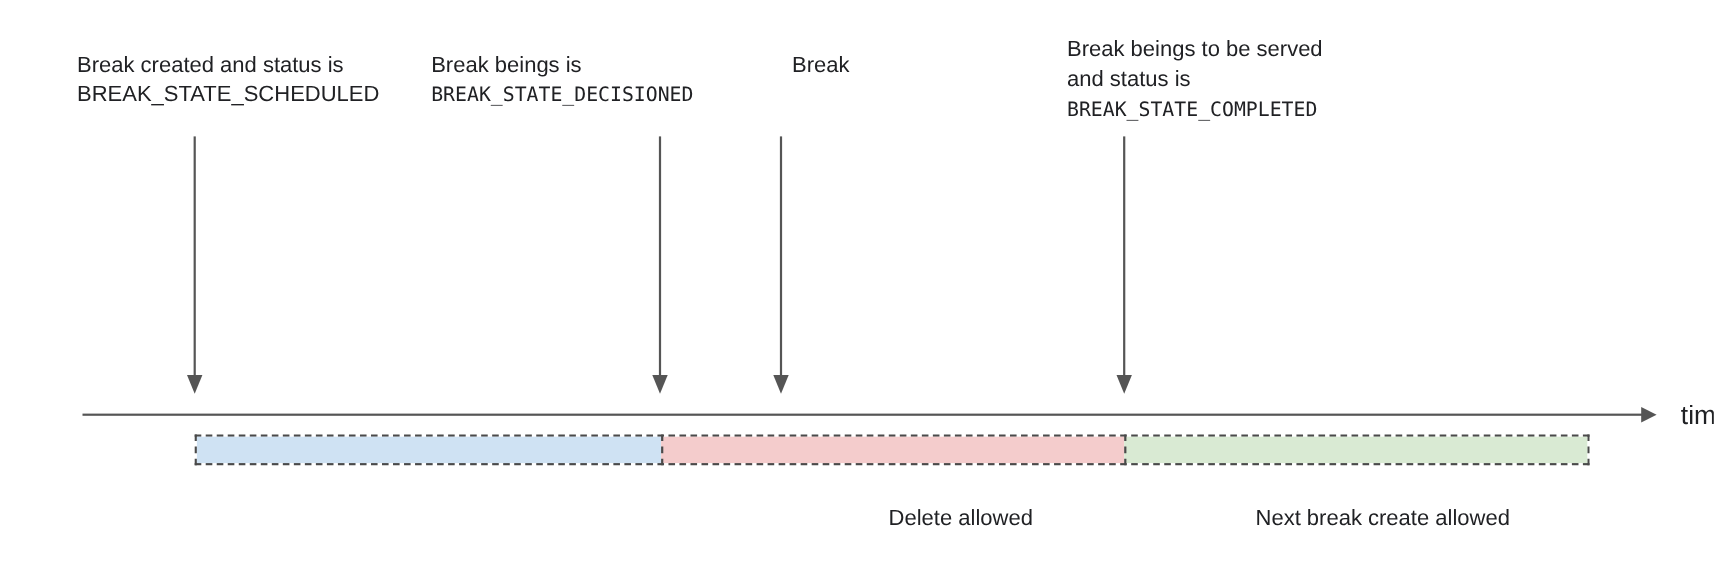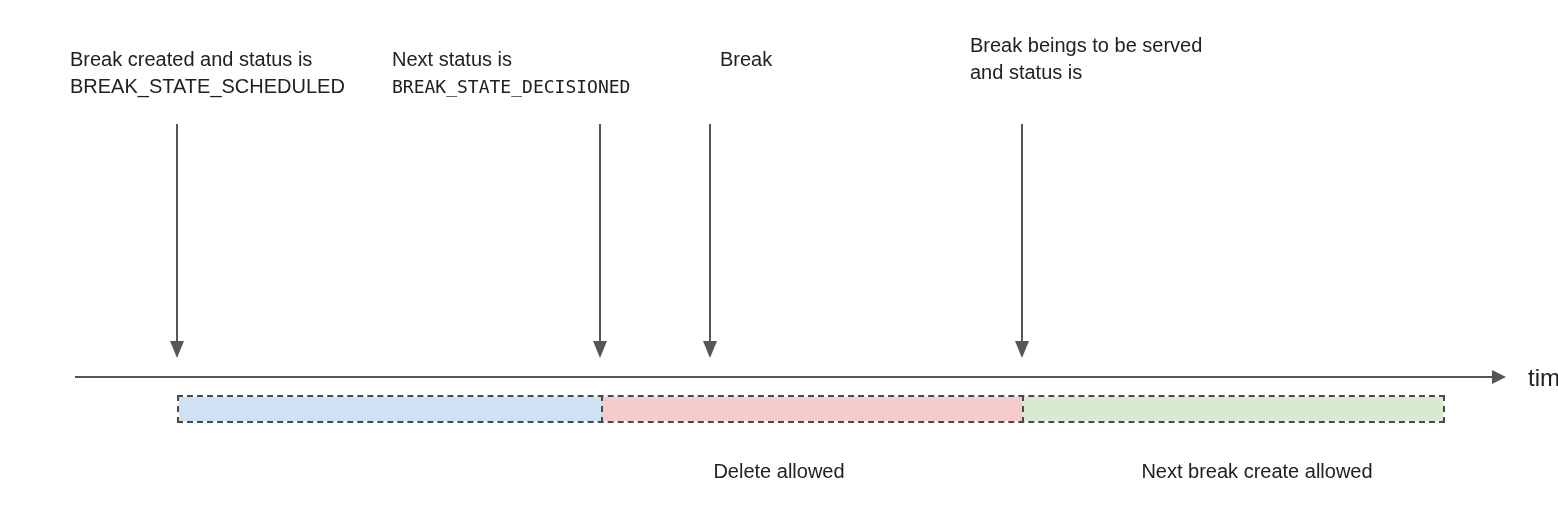--- a/index.html
+++ b/index.html
@@ -110,45 +110,46 @@
   .seg-label {
     position: absolute;
     top: 458px;
     width: 320px;
     text-align: center;
     font-size: 20px;
     line-height: 26px;
     white-space: nowrap;
   }
   .seg-label-0 { left: 126px; }
-  .seg-label-1 { left: 579px; }
+  .seg-label-1 { left: 579px; text-align: right; }
   .seg-label-2 { left: 1057px; text-align: center; }
 </style>
 </head>
 <body>
 
 <div class="canvas">
 
   <div class="ann" style="left:30px; top:46px">
     <div>Break created and status is</div>
     <div>BREAK_STATE_SCHEDULED</div>
   </div>
 
   <div class="ann" style="left:352px; top:46px">
-    <div>Next status is</div>
+    <div>Break beings is</div>
     <div class="mono">BREAK_STATE_DECISIONED</div>
   </div>
 
   <div class="ann" style="left:680px; top:46px">
     <div>Break</div>
   </div>
 
   <div class="ann" style="left:930px; top:32px">
     <div>Break beings to be served</div>
     <div>and status is</div>
+    <div class="mono">BREAK_STATE_COMPLETED</div>
   </div>
 
   <div class="varrow" style="left:130px; top:124px">
     <div class="shaft"></div>
     <div class="head"></div>
   </div>
   <div class="varrow" style="left:553px; top:124px">
     <div class="shaft"></div>
     <div class="head"></div>
   </div>

